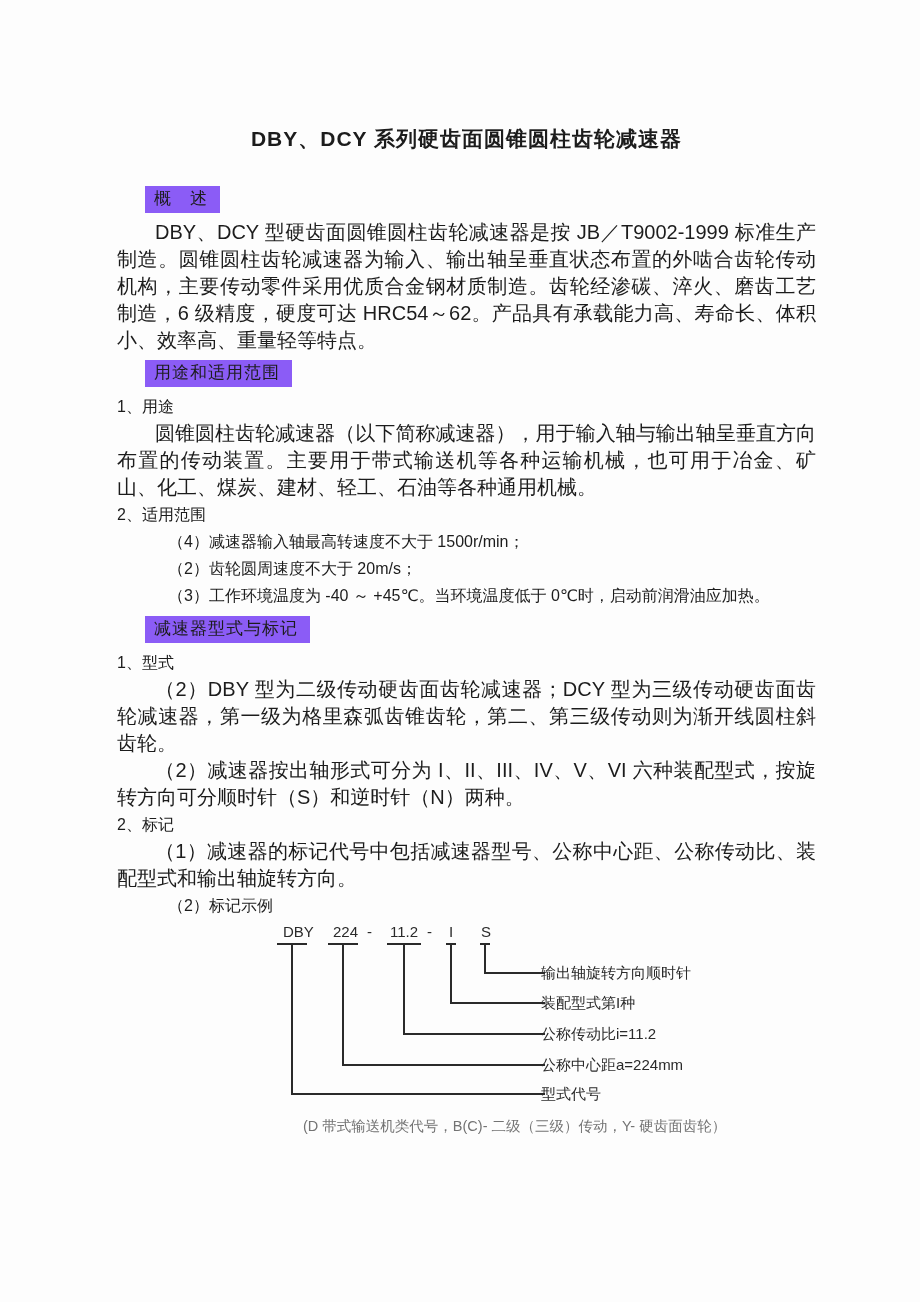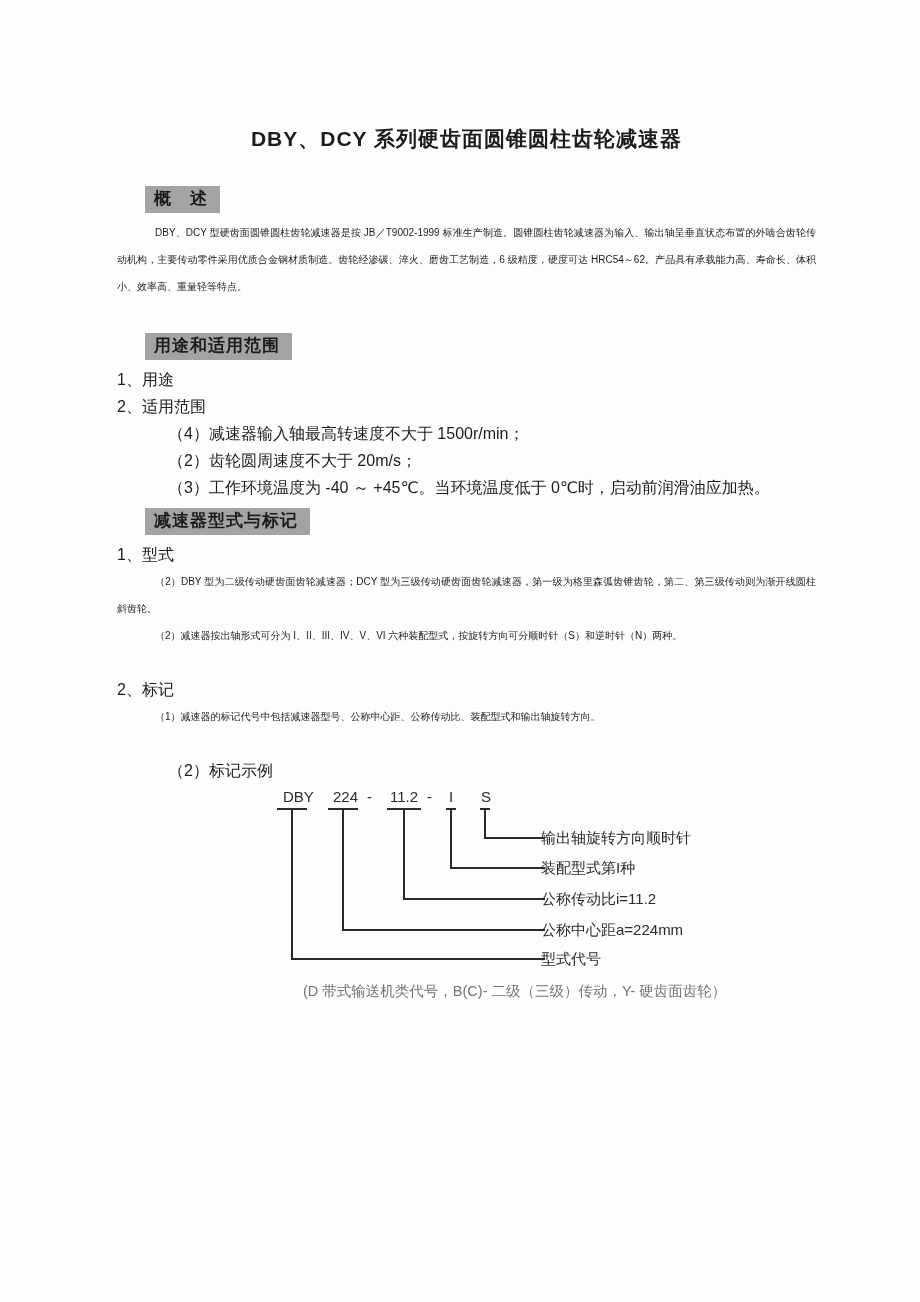--- a/index.html
+++ b/index.html
@@ -25,31 +25,31 @@
   .doc-title {
     text-align: center;
     font-size: 21px;
     font-weight: bold;
     letter-spacing: 1px;
     line-height: 26px;
     margin: 0 0 34px 0;
   }
   .section-header {
     display: inline-block;
-    background: #a3a3a3;
+    background: #8b5cf6;
     font-size: 17px;
-    font-weight: bold;
+    font-weight: normal;
     line-height: 20px;
     padding: 3px 12px 4px 9px;
     margin: 0 0 6px 28px;
     letter-spacing: 1px;
   }
   .header-row { line-height: 0; }
   .body-text {
-    font-size: 10px;
+    font-size: 20px;
     line-height: 27px;
     text-align: justify;
     margin: 0;
   }
   .indent { text-indent: 38px; }
   .para-4l { min-height: 108px; }
   .para-3l { min-height: 81px; }
   .para-2l { min-height: 54px; }
   .list-title {
     font-size: 16px;
@@ -124,20 +124,21 @@
 
   <div class="header-row">
     <div class="section-header">概　述</div>
   </div>
   <p class="body-text indent para-4l">DBY、DCY 型硬齿面圆锥圆柱齿轮减速器是按 JB／T9002-1999 标准生产制造。圆锥圆柱齿轮减速器为输入、输出轴呈垂直状态布置的外啮合齿轮传动机构，主要传动零件采用优质合金钢材质制造。齿轮经渗碳、淬火、磨齿工艺制造，6 级精度，硬度可达 HRC54～62。产品具有承载能力高、寿命长、体积小、效率高、重量轻等特点。</p>
 
   <div class="header-row" style="margin-top:6px;">
     <div class="section-header">用途和适用范围</div>
   </div>
   <p class="list-title">1、用途</p>
+  <p class="body-text indent para-3l">圆锥圆柱齿轮减速器（以下简称减速器），用于输入轴与输出轴呈垂直方向布置的传动装置。主要用于带式输送机等各种运输机械，也可用于冶金、矿山、化工、煤炭、建材、轻工、石油等各种通用机械。</p>
   <p class="list-title">2、适用范围</p>
   <p class="list-item">（4）减速器输入轴最高转速度不大于 1500r/min；</p>
   <p class="list-item">（2）齿轮圆周速度不大于 20m/s；</p>
   <p class="list-item">（3）工作环境温度为 -40 ～ +45℃。当环境温度低于 0℃时，启动前润滑油应加热。</p>
 
   <div class="header-row" style="margin-top:7px;">
     <div class="section-header">减速器型式与标记</div>
   </div>
   <p class="list-title">1、型式</p>
   <p class="body-text indent para-2l">（2）DBY 型为二级传动硬齿面齿轮减速器；DCY 型为三级传动硬齿面齿轮减速器，第一级为格里森弧齿锥齿轮，第二、第三级传动则为渐开线圆柱斜齿轮。</p>

